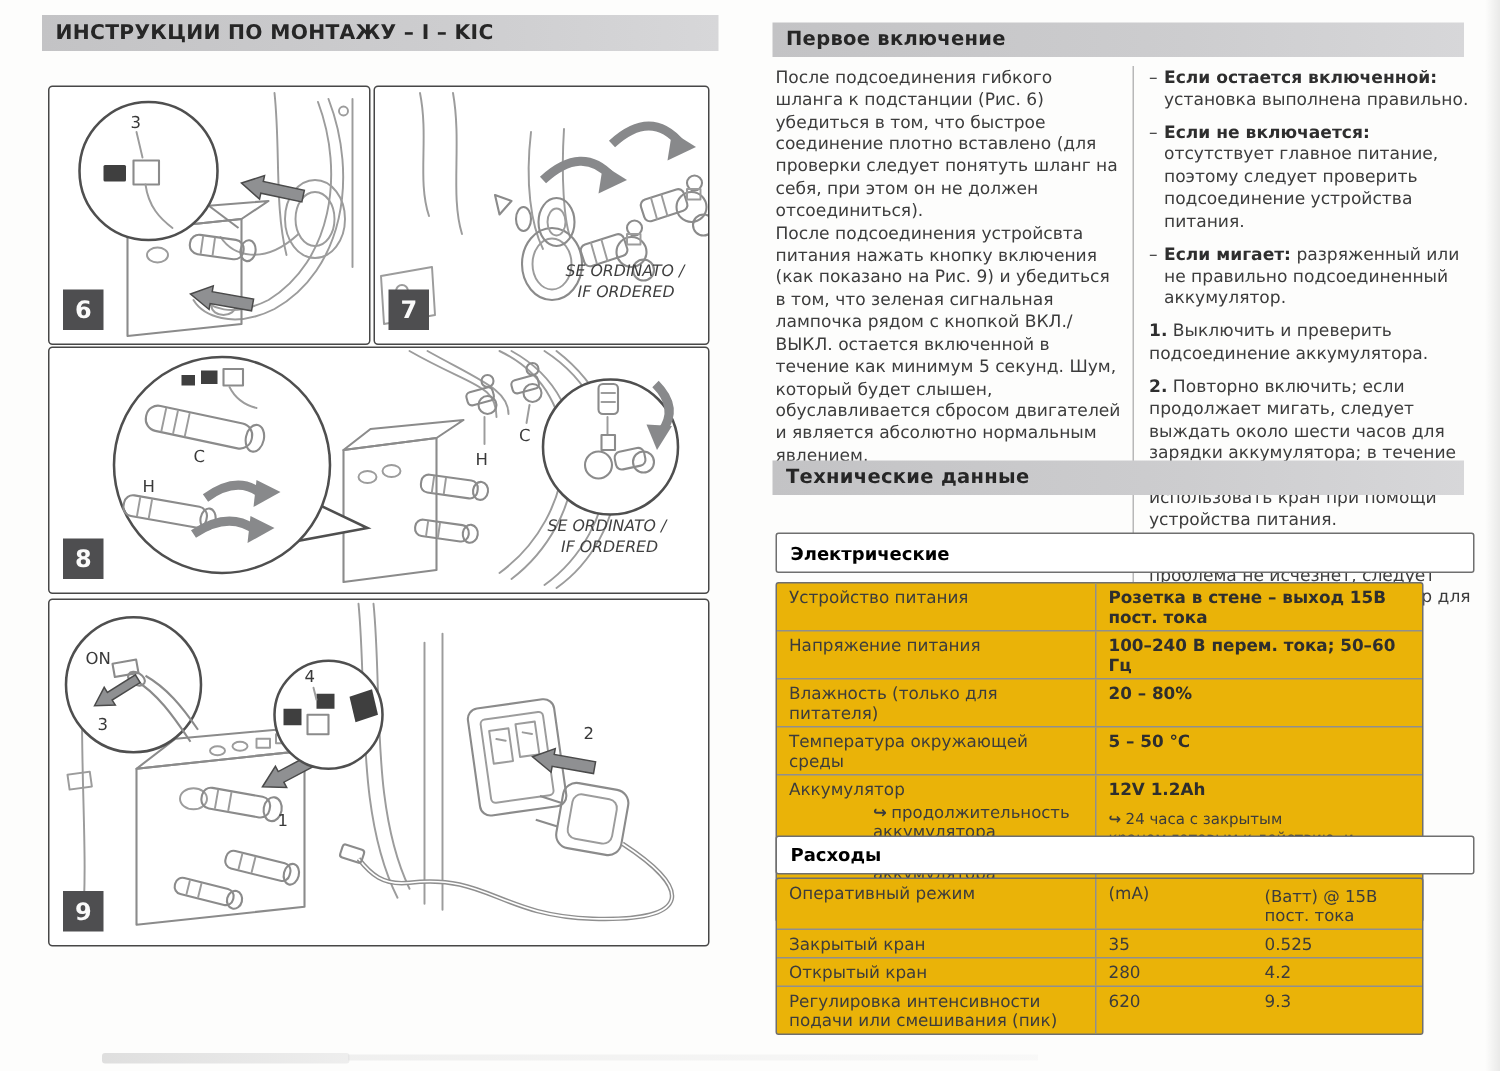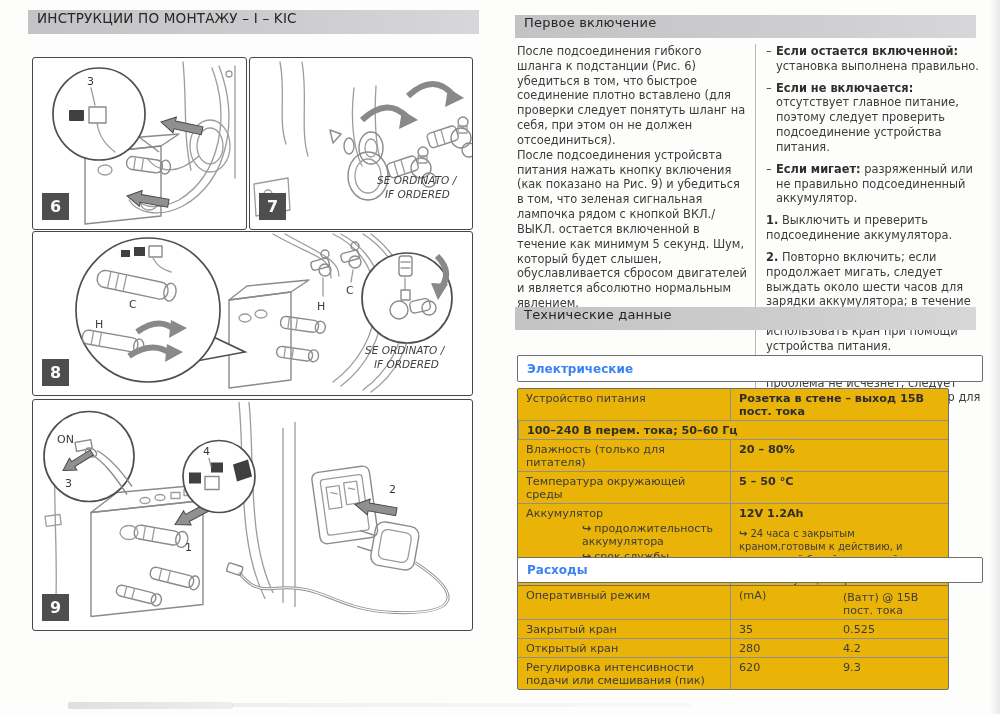--- a/index.html
+++ b/index.html
@@ -9,23 +9,23 @@
     font-family:"DejaVu Sans","Liberation Sans",sans-serif;
   }
   .edge-shadow{position:absolute;right:0;top:0;width:10px;height:100%;
     background:linear-gradient(90deg,rgba(0,0,0,0),rgba(0,0,0,.08));}
   .smudge{position:absolute;left:68px;top:702px;width:165px;height:7px;border-radius:2px;
     background:linear-gradient(90deg,#c6c6c6,#e2e2e2);opacity:.55;}
   .smudge2{position:absolute;left:232px;top:703px;width:460px;height:4px;
     background:linear-gradient(90deg,#d6d6d6,#f0f0f0);opacity:.35;}
 
   
-  .hbar{position:absolute;display:flex;align-items:flex-start;padding-left:9px;
+  .hbar{position:absolute;display:flex;align-items:center;padding-left:9px;
     background:linear-gradient(90deg,#c3c3c5,#cdcdcf 60%,#d7d7d9);
-    color:#262626;font-weight:normal;letter-spacing:.2px}
+    color:#262626;font-weight:bold;letter-spacing:.2px}
   #left-header{left:28px;top:10px;width:442px;height:24px;font-size:13.5px}
   #bar-first-on{left:515px;top:15px;width:452px;height:23px;font-size:13px}
   #bar-tech{left:515px;top:307px;width:452px;height:23px;font-size:13px}
 
   
   .fig{position:absolute;border:1.6px solid #474747;border-radius:3px;background:#fff}
   #fig6{left:32px;top:57px;width:213px;height:171px}
   #fig7{left:249px;top:57px;width:222px;height:171px}
   #fig8{left:32px;top:231px;width:439px;height:163px}
   #fig9{left:32px;top:399px;width:439px;height:230px}
@@ -48,21 +48,21 @@
   .c2{width:235px;border-left:1px solid #b8b8b8;padding-left:10px;box-sizing:border-box}
   .c1 p{margin:0}
   .li{display:flex;margin:0 0 7px}
   .li .dash{width:10px;flex:none}
   .step{margin:0 0 7px}
   b{color:#2e2e2e}
 
   
   .tbox{position:absolute;left:517px;width:466px;border:1.2px solid #6f6f6f;border-radius:2px;
     background:#fff;display:flex;align-items:center;padding-left:9px;box-sizing:border-box;
-    font-weight:bold;font-size:12px;color:#3b82f6}
+    font-weight:bold;font-size:12px;color:#000000}
   #box-electrical{top:355px;height:27px}
   #box-consumption{top:557px;height:26px}
 
   .dtable{position:absolute;left:517px;width:432px;border:1.2px solid #6f6f6f;border-radius:2px;
     background:#eab308;font-size:11.2px;box-sizing:border-box}
   #etable{top:388px}
   #rtable{top:585px}
   .row{display:flex;border-top:1px solid #8f8f8f;align-items:stretch}
   .row:first-child{border-top:none}
   .cell{padding:3px 8px 2px;box-sizing:border-box}
@@ -379,20 +379,21 @@
 <div id="box-electrical" class="tbox">
   <span>Электрические</span>
 </div>
 
 <div id="etable" class="dtable">
   <div class="row">
     <div class="cell lab">Устройство питания</div>
     <div class="cell val">Розетка в стене – выход 15В пост. тока</div>
   </div>
   <div class="row">
+    <div class="cell lab">Напряжение питания</div>
     <div class="cell val">100–240 В перем. тока; 50–60 Гц</div>
   </div>
   <div class="row">
     <div class="cell lab">Влажность (только для питателя)</div>
     <div class="cell val">20 – 80%</div>
   </div>
   <div class="row">
     <div class="cell lab">Температура окружающей среды</div>
     <div class="cell val">5 – 50 °C</div>
   </div>

